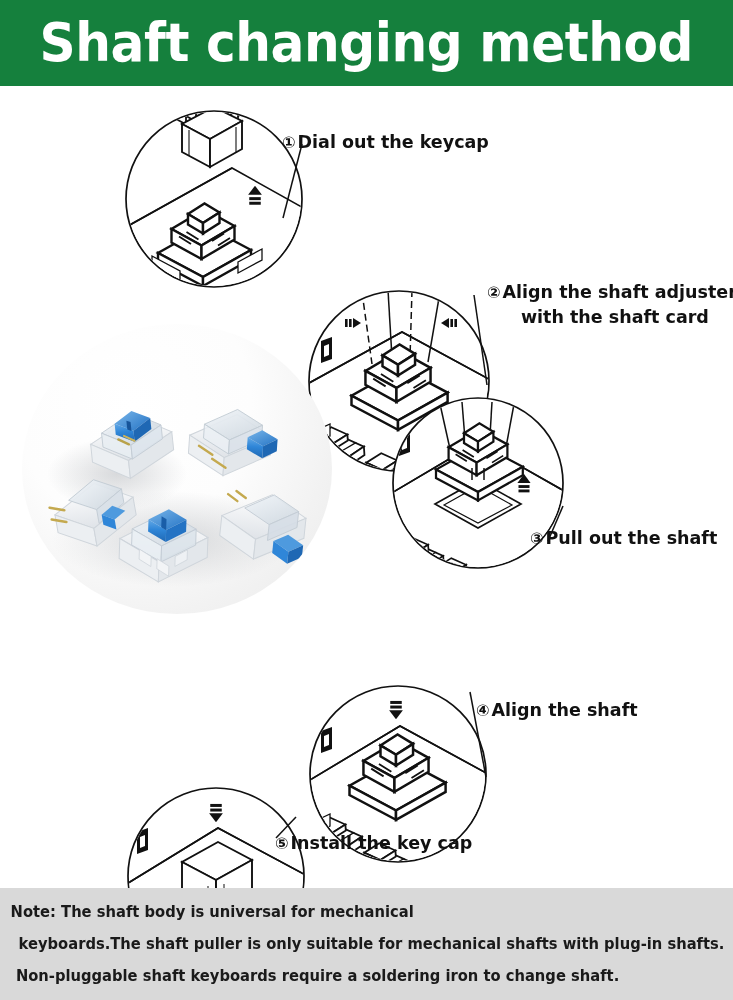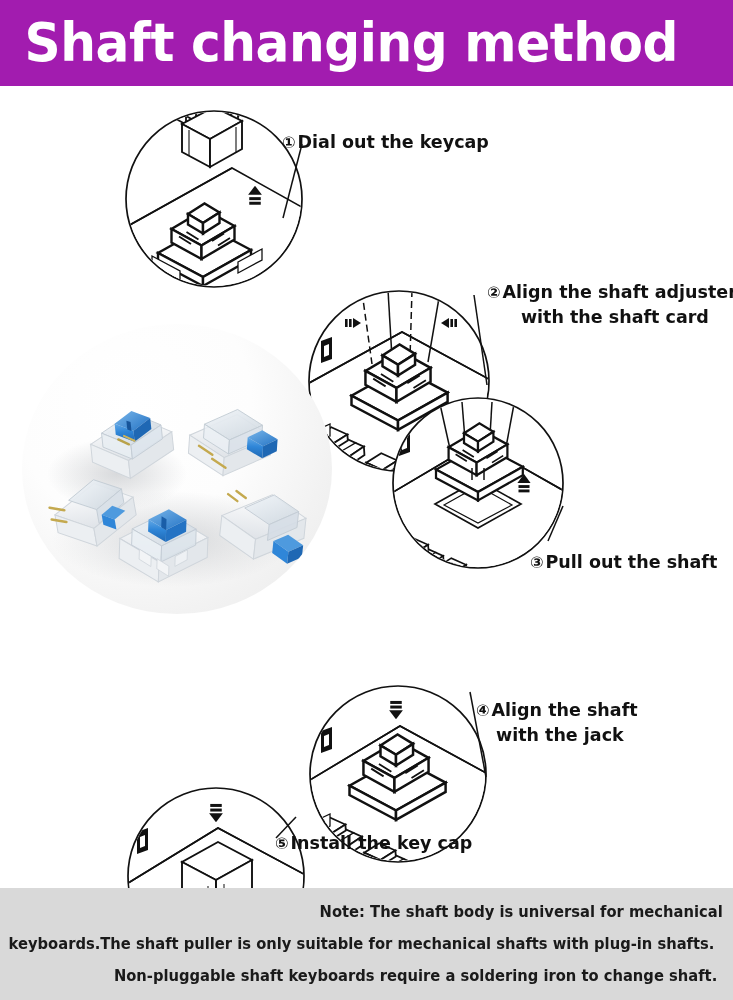--- a/index.html
+++ b/index.html
@@ -15,24 +15,24 @@
     font-family: "Liberation Sans", sans-serif;
     -webkit-font-smoothing: antialiased;
   }
 
   
   #header-bar {
     position: absolute;
     left: 0; top: 0;
     width: 733px;
     height: 86px;
-    background: #a21caf;
+    background: #15803d;
     display: flex;
     align-items: center;
-    justify-content: flex-start;
+    justify-content: center;
     box-sizing: border-box;
   }
   #header-title {
     color: #ffffff;
     font-family: "DejaVu Sans", sans-serif;
     font-weight: bold;
     font-size: 54px;
     line-height: 58px;
     letter-spacing: -0.5px;
     transform: scaleX(0.93);
@@ -70,21 +70,21 @@
   }
   .step-label .num {
     font-size: 16px;
     margin-right: 2px;
   }
   .step-label .l2 { display: block; }
 
   #step-1-label { left: 282px; top: 44px; }
   #step-2-label { left: 487px; top: 194px; text-align: center; }
   #step-2-label .l2 { text-align: center; padding-left: 6px; }
-  #step-3-label { left: 530px; top: 464px; }
+  #step-3-label { left: 530px; top: 440px; }
   #step-4-label { left: 476px; top: 584px; text-align: center; margin-top: 28px; }
   #step-4-label .l2 { text-align: center; padding-left: 6px; }
   #step-5-label { left: 275px; top: 745px; }
 
   
   #product-photo {
     position: absolute;
     left: 22px;
     top: 238px;
     width: 310px;
@@ -103,21 +103,21 @@
   
   #footer-bar {
     position: absolute;
     left: 0;
     top: 888px;
     width: 733px;
     height: 112px;
     background: #d9d9d9;
     display: flex;
     flex-direction: column;
-    align-items: flex-end;
+    align-items: flex-start;
     justify-content: center;
     box-sizing: border-box;
   }
   .footer-line {
     font-family: "DejaVu Sans", sans-serif;
     font-weight: bold;
     font-size: 15.5px;
     line-height: 32px;
     color: #1a1a1a;
     text-align: center;
@@ -475,21 +475,20 @@
     <span class="num">②</span><span>Align the shaft adjuster</span>
     <span class="l2">with the shaft card</span>
   </div>
 
   <div class="step-label" id="step-3-label">
     <span class="num">③</span><span>Pull out the shaft</span>
   </div>
 
   <div class="step-label" id="step-4-label">
     <span class="num">④</span><span>Align the shaft</span>
-    <span class="l2">with  the jack</span>
   </div>
 
   <div class="step-label" id="step-5-label">
     <span class="num">⑤</span><span>Install the key cap</span>
   </div>
 
 </div>
 
 <div id="footer-bar">
   <div class="footer-line">Note: The shaft body is universal for mechanical</div>

